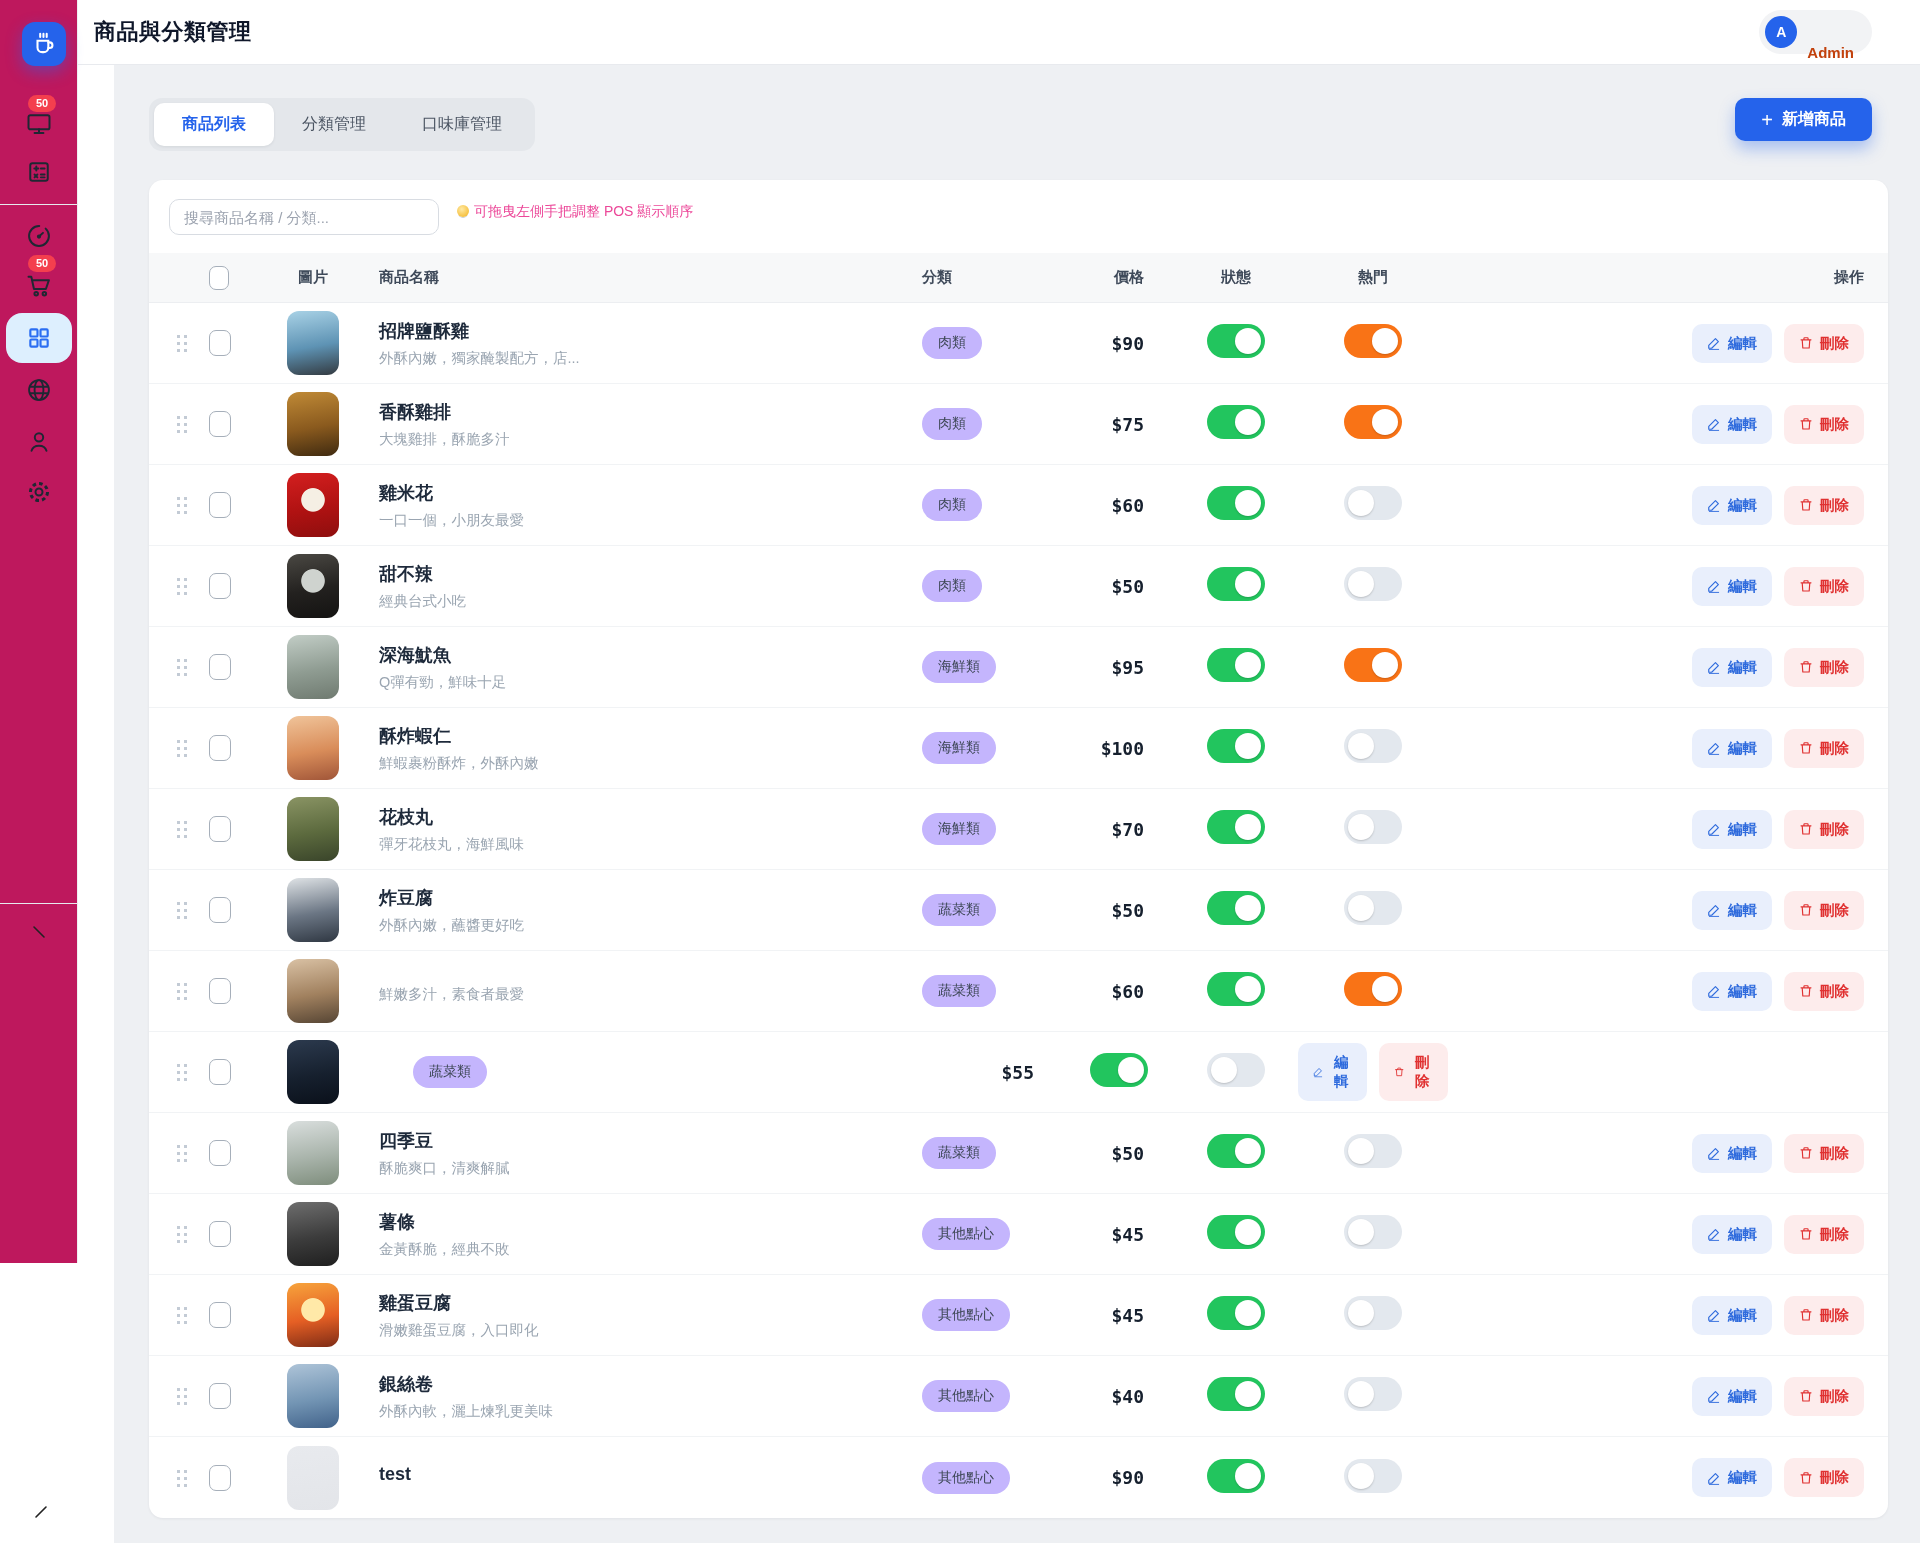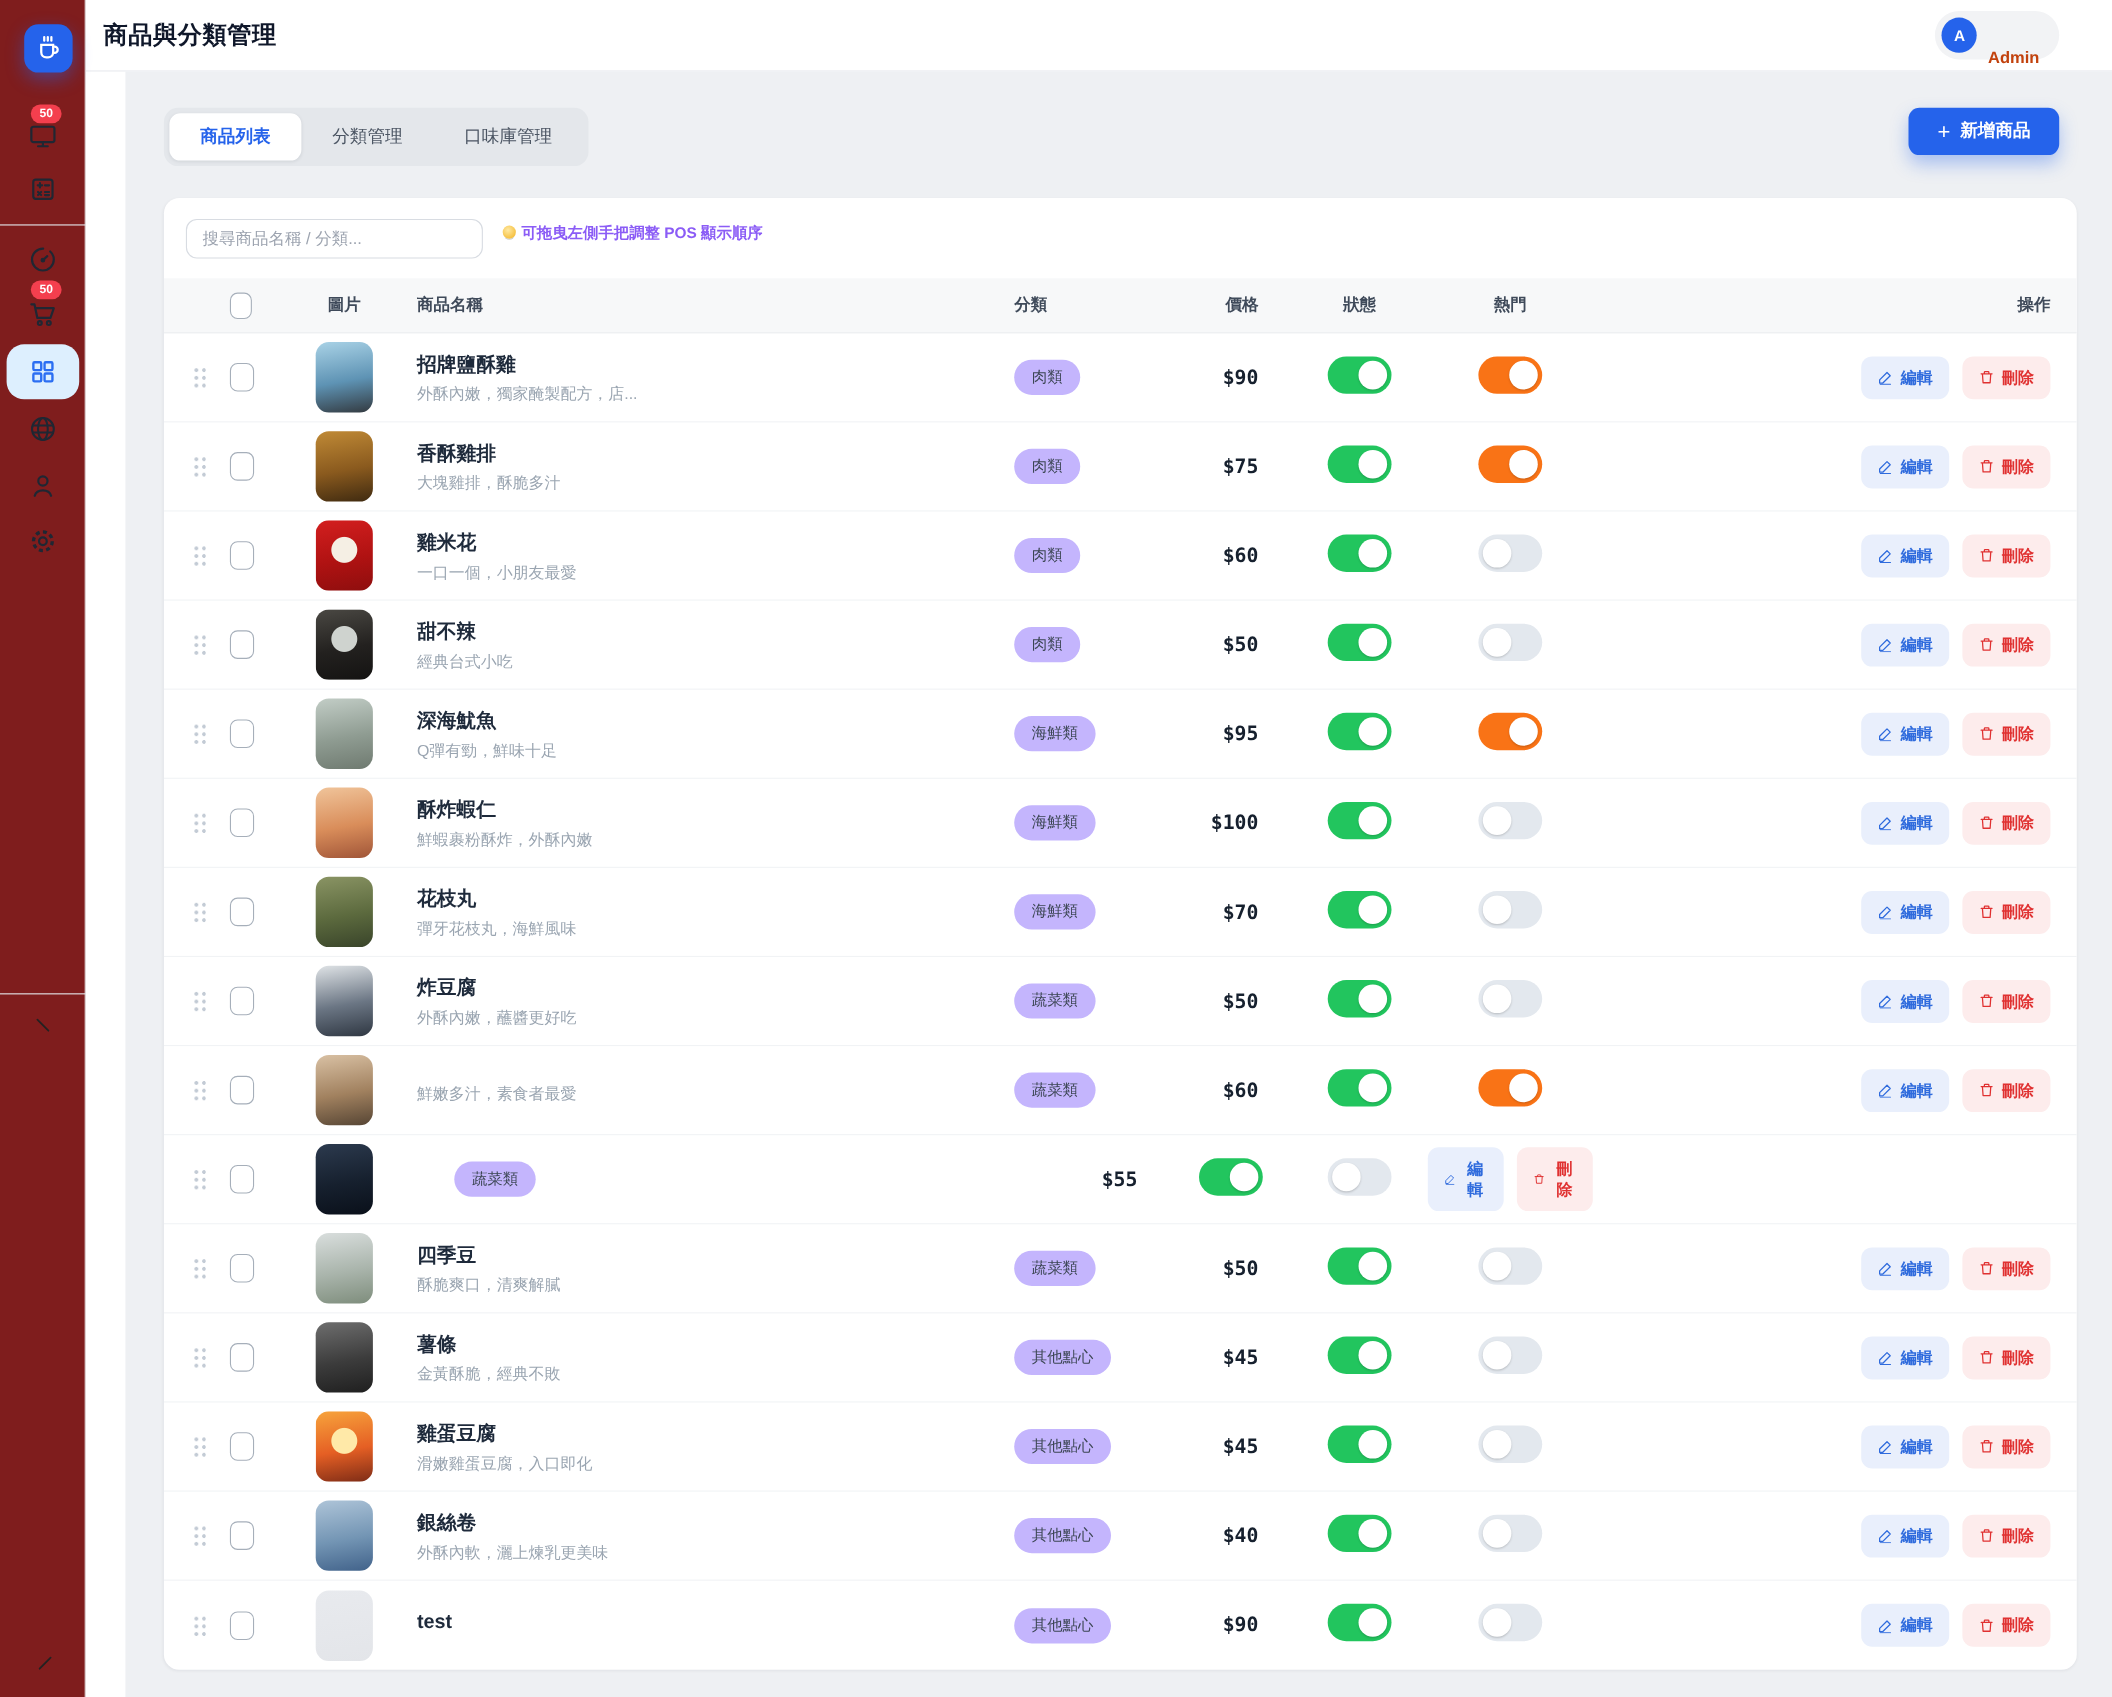--- a/index.html
+++ b/index.html
@@ -1,20 +1,20 @@
 <!DOCTYPE html>
 <html style="--accent: #2563eb; --status-on: #22c55e; --hot-on: #f97316; --badge: #f43f4e;"><head>
 <meta charset="utf-8">
 <style>
   * { margin:0; padding:0; box-sizing:border-box; }
   html,body { width:1920px; height:1543px; overflow:hidden;
     font-family:"Liberation Sans","DejaVu Sans",sans-serif; background:#fff; color:#1e293b; }
 
   
-  .sidebar { position:absolute; left:0; top:0; width:78px; height:1543px; background:#7f1d1d;
+  .sidebar { position:absolute; left:0; top:0; width:78px; height:1263px; background:#be185d;
     border-right:1px solid #eef0f2; z-index:5; }
   .logo { position:absolute; left:22px; top:22px; width:44px; height:44px; border-radius:13px;
     background:var(--accent,#2563eb); display:flex; align-items:center; justify-content:center;
     box-shadow:0 6px 16px rgba(37,99,235,.45); }
   .side-item { position:absolute; left:0; width:78px; display:flex; justify-content:center; }
   .side-item svg { display:block; }
   .badge { position:absolute; left:28px; padding:1px 8px; border-radius:999px;
     background:var(--badge,#f43f4e); color:#fff; font-size:11px; font-weight:bold; line-height:15px; z-index:2; }
   .active-tile { position:absolute; left:6px; top:313px; width:66px; height:50px; border-radius:16px;
     background:#ddeffe; display:flex; align-items:center; justify-content:center; }
@@ -43,21 +43,21 @@
     color:#fff; font-family:inherit; font-size:16px; font-weight:bold; padding:11px 26px; border-radius:10px;
     cursor:pointer; box-shadow:0 8px 16px rgba(37,99,235,.35); }
   .plus { font-size:20px; font-weight:normal; line-height:16px; }
 
   .card { margin:29px 32px 0 35px; background:#fff; border-radius:14px;
     box-shadow:0 1px 3px rgba(16,24,40,.06); overflow:hidden; }
   .searchrow { display:flex; align-items:flex-start; gap:18px; padding:19px 20px 18px 20px; }
   .search-input { width:270px; height:36px; border:1px solid #d8dce2; border-radius:10px;
     padding:0 14px; font-family:inherit; font-size:15px; color:#334155; outline:none; }
   .search-input::placeholder { color:#9ca3af; }
-  .tip { width:250px; font-size:14px; line-height:1.55; color:#8b5cf6; padding-top:2px;font-weight:bold; }
+  .tip { width:250px; font-size:14px; line-height:1.55; color:#ec4899; padding-top:2px; }
   .bulb { display:inline-block; width:12px; height:12px; border-radius:50%;
     background:radial-gradient(circle at 40% 35%, #ffe9a3, #f6c244 70%, #eab020); margin-right:5px;
     vertical-align:-1px; box-shadow:0 2px 0 -1px #c9ced6; }
 
   .grid { display:grid; grid-template-columns:36px 52px 104px 1fr 190px 110px 124px 150px 416px;
     align-items:center; padding:0 24px; }
   .thead { height:50px; background:#f7f8f9; border-bottom:1px solid #eceef1;
     font-size:15px; font-weight:bold; color:#3f4a5a; }
   .col-img { justify-self:center; }
   .col-cat { padding-left:48px; }

